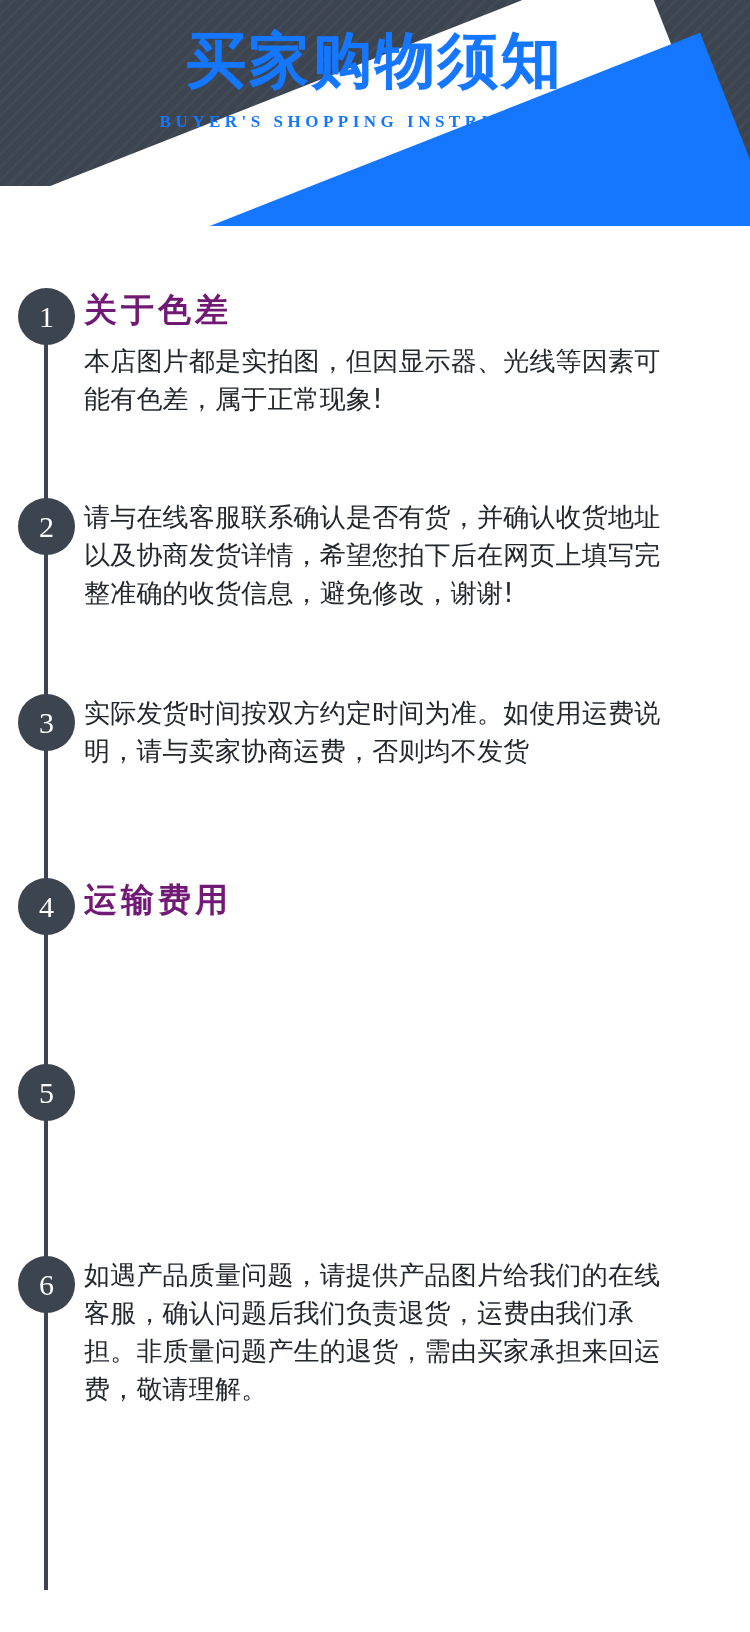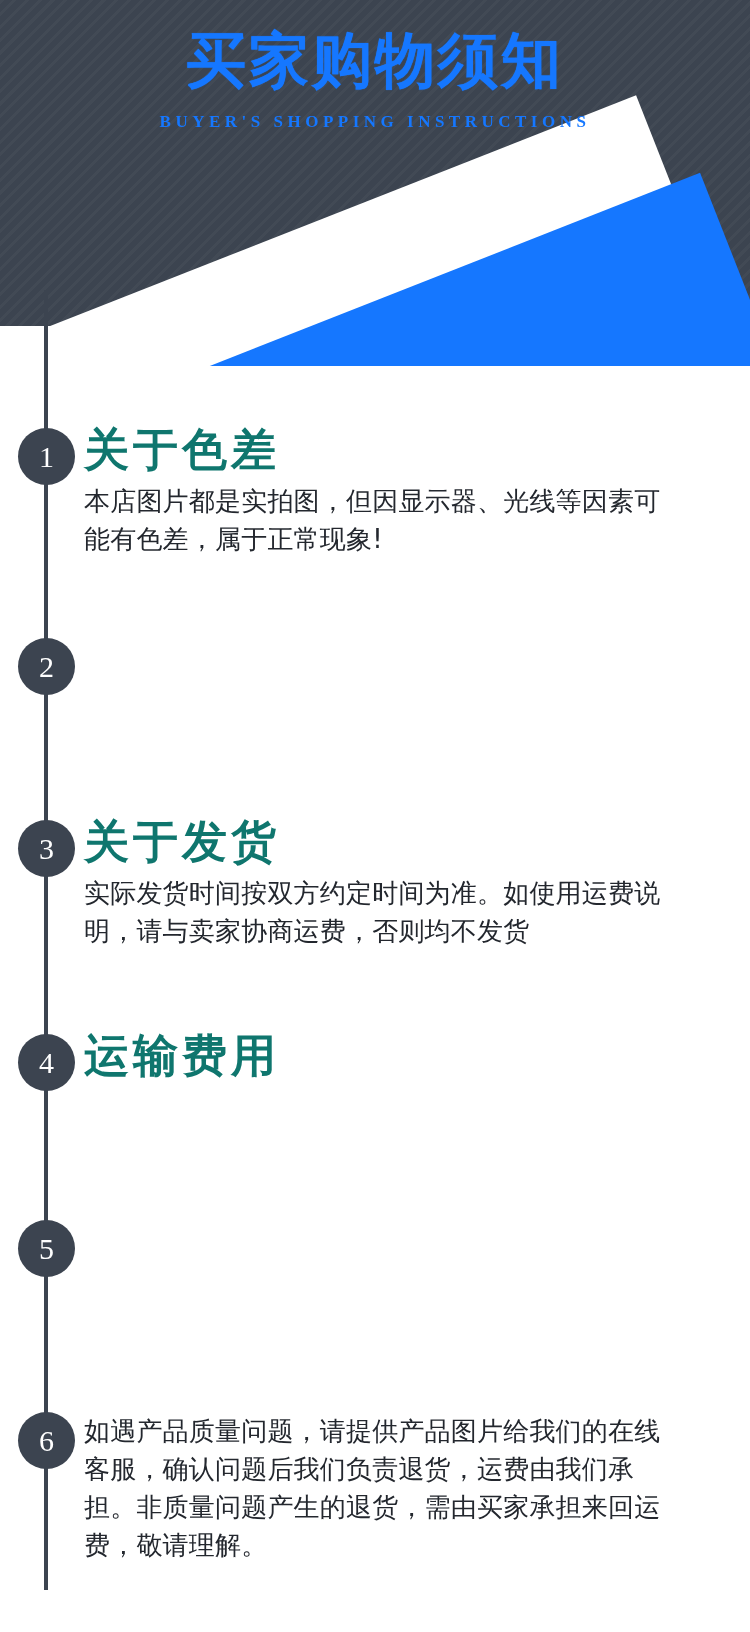--- a/index.html
+++ b/index.html
@@ -14,21 +14,21 @@
     width: 750px;
     height: 1632px;
     overflow: hidden;
     background: #ffffff;
   }
 
   
   .header {
     position: relative;
     width: 750px;
-    height: 366px;
+    height: 226px;
     background: #3c4450;
     background-image:
       repeating-linear-gradient(135deg,
         rgba(255,255,255,0.030) 0px,
         rgba(255,255,255,0.030) 3px,
         rgba(0,0,0,0.0) 3px,
         rgba(0,0,0,0.0) 9px);
     overflow: hidden;
   }
   
@@ -121,23 +121,23 @@
     background: #3c4450;
     color: #ffffff;
     font-family: "Liberation Serif", serif;
     font-size: 30px;
     line-height: 57px;
     text-align: center;
     z-index: 3;
   }
   .item-title {
     font-family: "DejaVu Sans", "Liberation Sans", sans-serif;
-    font-size: 45px;
+    font-size: 33px;
     font-weight: bold;
-    color: #0f766e;
+    color: #701a75;
     letter-spacing: 4px;
     line-height: 44px;
     margin-top: 4px;
   }
   .item-body {
     font-family: "DejaVu Sans", "Liberation Sans", sans-serif;
     font-size: 26px;
     color: #23272e;
     line-height: 38px;
     margin-top: 10px;
@@ -173,25 +173,25 @@
   <div class="items">
 
     <div class="item i1">
       <div class="num">1</div>
       <div class="item-title">关于色差</div>
       <div class="item-body">本店图片都是实拍图，但因显示器、光线等因素可能有色差，属于正常现象!</div>
     </div>
 
     <div class="item i2">
       <div class="num">2</div>
+      <div class="item-body">请与在线客服联系确认是否有货，并确认收货地址以及协商发货详情，希望您拍下后在网页上填写完整准确的收货信息，避免修改，谢谢!</div>
     </div>
 
     <div class="item i3">
       <div class="num">3</div>
-      <div class="item-title">关于发货</div>
       <div class="item-body">实际发货时间按双方约定时间为准。如使用运费说明，请与卖家协商运费，否则均不发货</div>
     </div>
 
     <div class="item i4">
       <div class="num">4</div>
       <div class="item-title">运输费用</div>
     </div>
 
     <div class="item i5">
       <div class="num">5</div>

